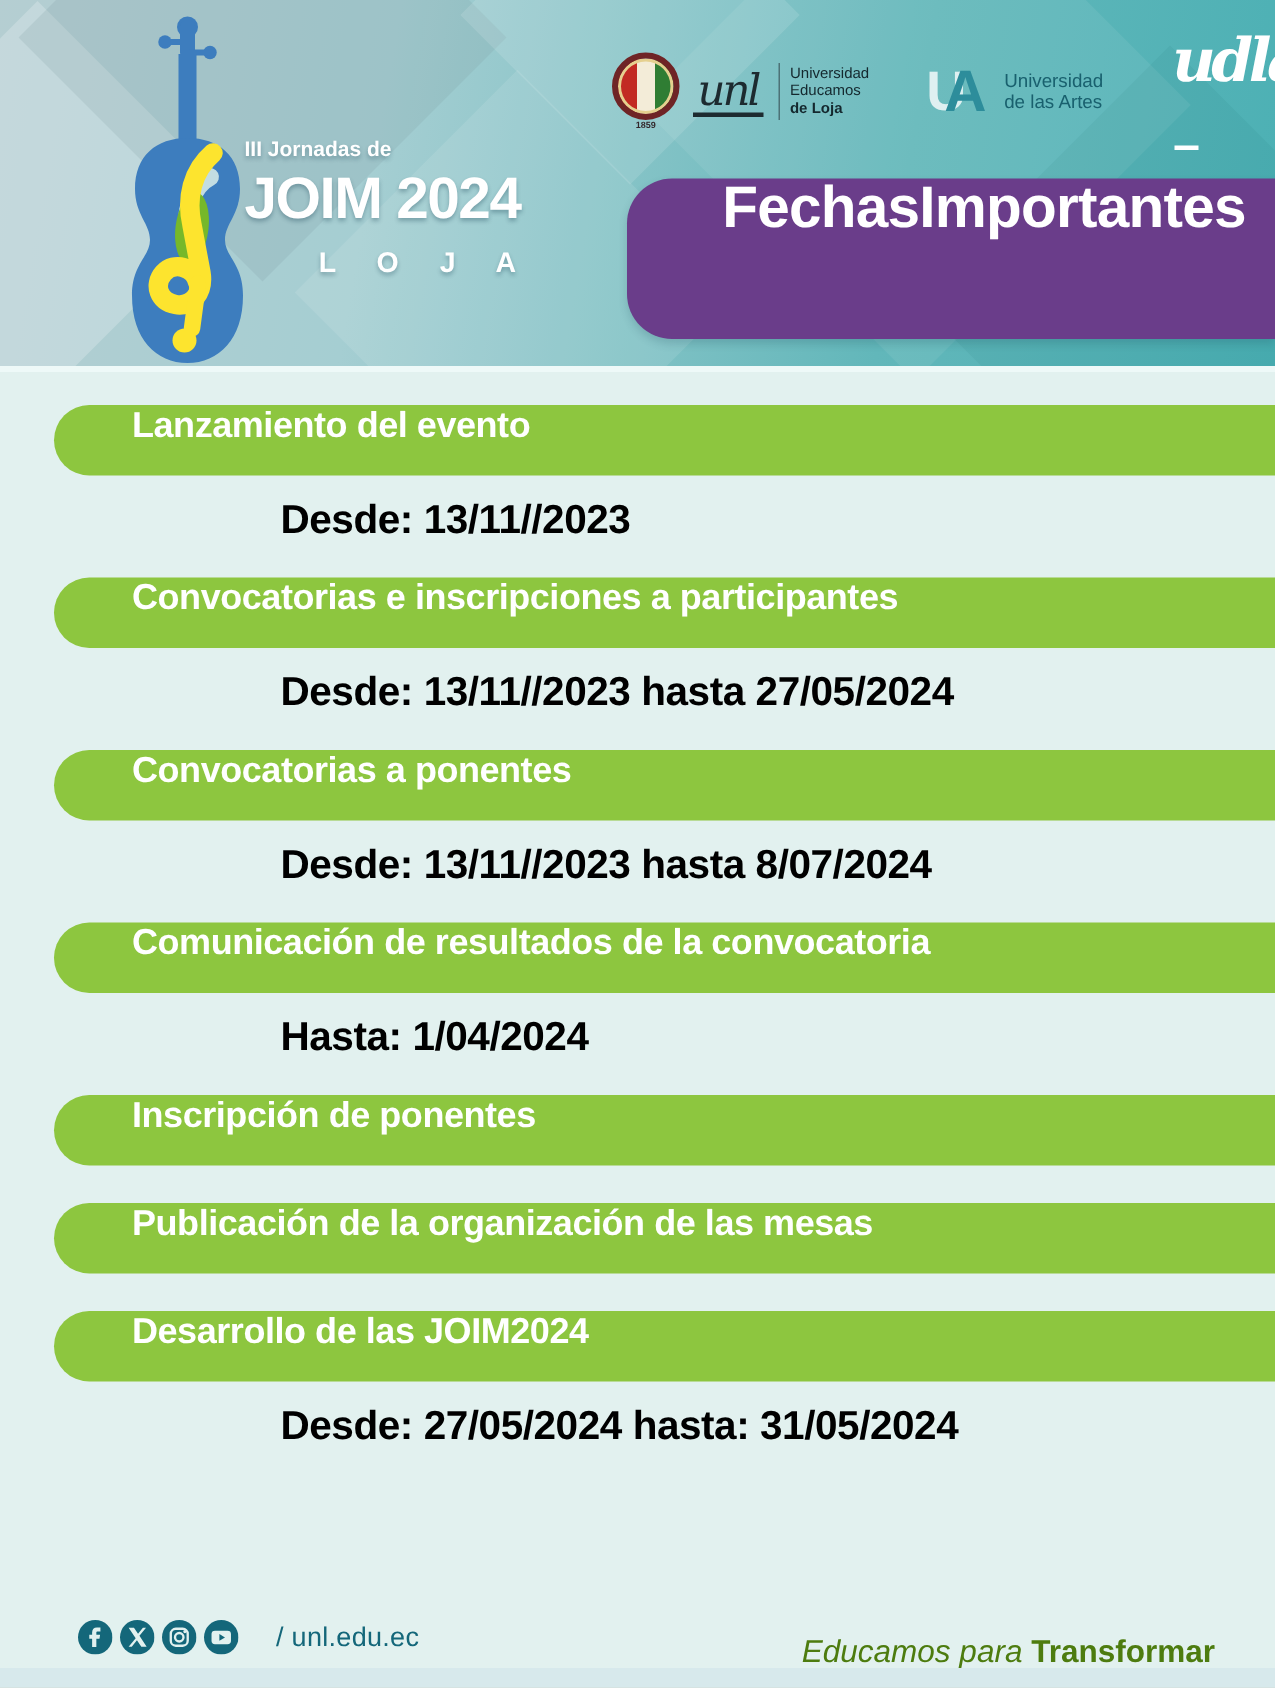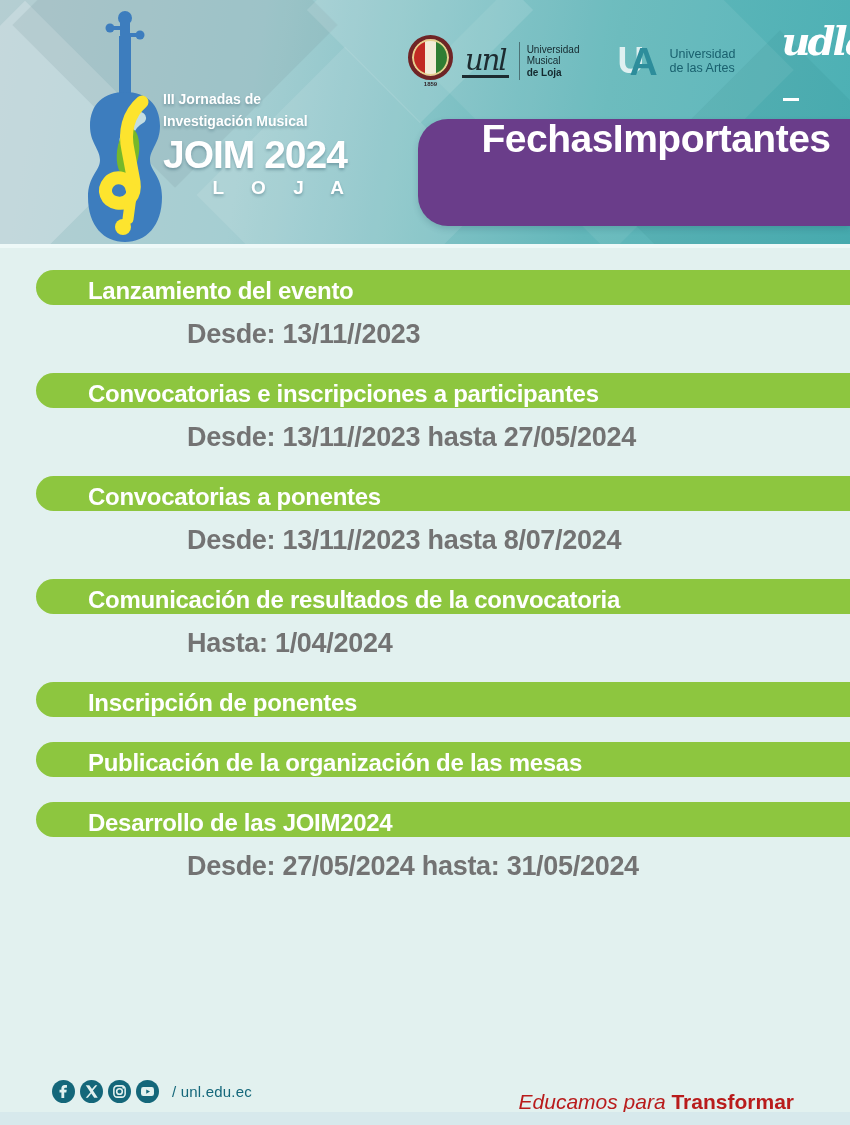--- a/index.html
+++ b/index.html
@@ -22,21 +22,21 @@
   .d4{ width:260px;height:260px;left:480px;top:-60px;background:rgba(255,255,255,.07);}
   .d5{ width:240px;height:240px;left:660px;top:80px;background:rgba(0,80,90,.06);}
   .d6{ width:160px;height:160px;left:340px;top:-70px;background:rgba(255,255,255,.12);}
   .violin{ position:absolute; left:68px; top:6px; }
   .title-block{
     position:absolute; left:163px; top:88px; width:192px; color:#fff;
     text-shadow:0 2px 3px rgba(10,50,70,.30);
   }
   .title-l1,.title-l2{ font-size:14px; font-weight:bold; line-height:22px; }
   .title-l3{ font-size:39px; font-weight:bold; letter-spacing:-1px; line-height:42px; margin-top:2px; text-align:left; }
-  .title-l4{ font-size:19px; font-weight:bold; letter-spacing:11px; text-align:right; margin-top:1px; padding-right:0px; }
+  .title-l4{ font-size:19px; font-weight:bold; letter-spacing:11px; text-align:right; margin-top:11px; padding-right:0px; }
   .logos{ position:absolute; top:28px; left:408px; width:420px; height:66px;
           display:flex; align-items:center; }
   .logo-unl{ display:flex; align-items:center; }
   .crest-wrap{ display:flex; flex-direction:column; align-items:center; }
   .crest{
     width:45px; height:45px; border-radius:50%;
     background:linear-gradient(90deg,#c22a23 0 34%,#f3ecd8 34% 66%,#2f7d33 66%);
     border:4px solid #6f2426; box-shadow:inset 0 0 0 2px #e5d08f;
   }
   .crest-year{ font-size:6px; color:#33272b; margin-top:1px; font-weight:bold; }
@@ -61,35 +61,35 @@
     position:absolute; left:418px; top:119px; width:432px; height:107px;
     background:#6a3d8a; border-radius:30px 0 0 30px;
     display:flex; flex-direction:row; justify-content:center; padding-left:44px;
     box-shadow:0 3px 6px rgba(20,60,80,.18);
   }
   .banner div{ color:#fff; font-size:39px; font-weight:bold; line-height:40px; letter-spacing:-.5px; }
   
   .schedule{ position:absolute; top:252px; left:0; width:850px; padding-top:18px; }
   .row{ margin-bottom:25px; }
   .bar{
-    margin-left:36px; height:35px; background:#8dc63f;
+    margin-left:36px; height:47px; background:#8dc63f;
     border-radius:25px 0 0 25px;
-    display:flex; align-items:flex-end; padding-left:52px;
+    display:flex; align-items:flex-start; padding-left:52px;
   }
   .bar-text{ color:#fff; font-size:24px; font-weight:bold; letter-spacing:-.3px; }
   .date{
-    margin-left:187px; margin-top:15px; color:#737373;
+    margin-left:187px; margin-top:15px; color:#000000;
     font-size:27px; font-weight:bold; letter-spacing:-.3px; line-height:28px;
   }
   
   .footer{ position:absolute; left:0; top:1078px; width:850px; height:34px; }
   .social{ position:absolute; left:52px; top:2px; display:flex; align-items:center; }
   .sicon{ width:23px; height:23px; margin-right:5px; cursor:pointer; }
-  .site-url{ margin-left:8px; font-size:15px; color:#14677a; letter-spacing:.2px; }
-  .slogan{ position:absolute; right:56px; top:12px; font-size:21px; color:#b91c1c; }
+  .site-url{ margin-left:20px; font-size:18px; color:#14677a; letter-spacing:.2px; }
+  .slogan{ position:absolute; right:40px; top:12px; font-size:21px; color:#4d7c0f; }
   .slogan .it{ font-style:italic; font-weight:300; }
   .slogan .bd{ font-weight:bold; }
   .bottom-strip{ position:absolute; left:0; bottom:0; width:850px; height:13px; background:#d7e9ec; }
 </style>
 </head>
 <body>
 
 <div class="poster">
 
   <div class="header">
@@ -126,36 +126,35 @@
                L 66 176
                C 68 189 60 199 49 197
                C 38 195 34 184 41 176
                C 48 168 62 172 64 183" stroke="#fde42e" stroke-width="13" stroke-linecap="round" fill="none"></path>
       <path d="M64 183 L 60 213" stroke="#fde42e" stroke-width="11" stroke-linecap="round" fill="none"></path>
       <circle cx="55" cy="221" r="8" fill="#fde42e"></circle>
     </svg>
 
     <div class="title-block">
       <div class="title-l1">III Jornadas de</div>
-      <div class="title-l2">Investigación Musical</div>
       <div class="title-l3">JOIM 2024</div>
       <div class="title-l4">L O J A</div>
     </div>
 
     <div class="logos">
       <div class="logo-unl">
         <div class="crest-wrap">
           <div class="crest"></div>
           <div class="crest-year">1859</div>
         </div>
         <div class="unl-script">unl</div>
         <div class="unl-divider"></div>
         <div class="unl-text">
           <div>Universidad</div>
-          <div>Musical</div>
+          <div>Educamos</div>
           <div class="b">de Loja</div>
         </div>
       </div>
       <div class="logo-ua">
         <div class="ua-mark">
           <span class="ua-u">U</span>
           <span class="ua-a">A</span>
         </div>
         <div class="ua-text">
           <div>Universidad</div>

